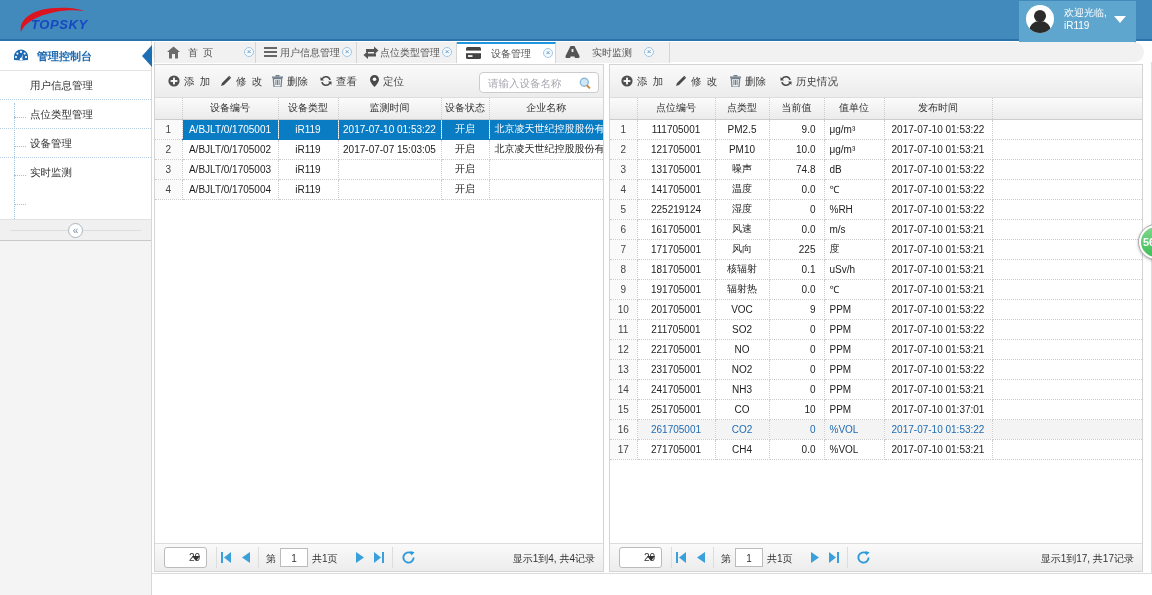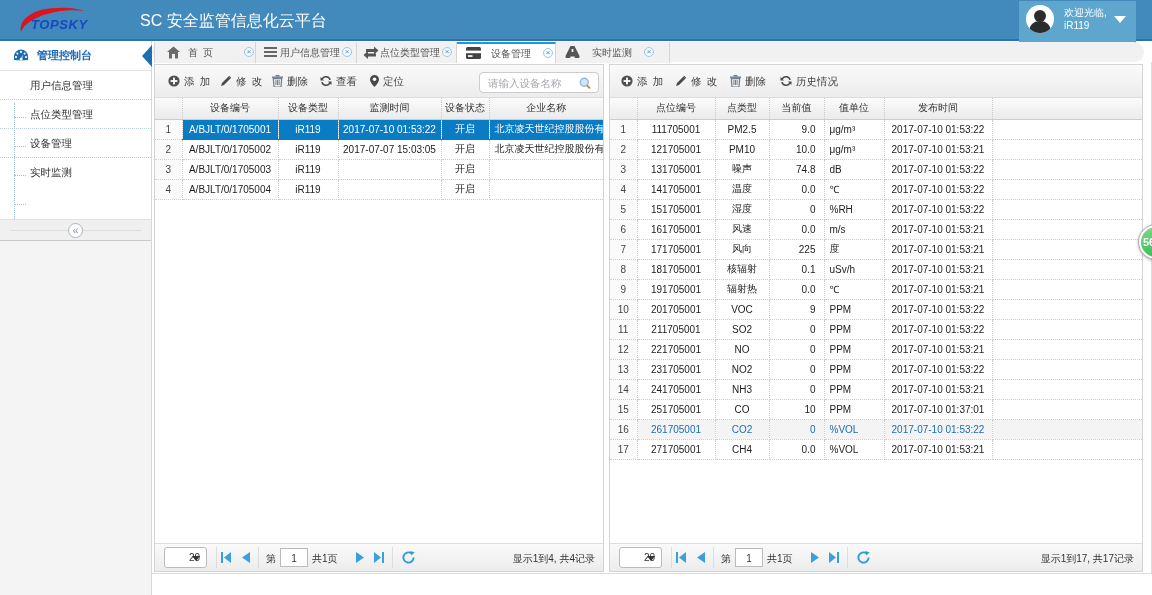--- a/index.html
+++ b/index.html
@@ -12,21 +12,21 @@
 #title { position:absolute; left:140px; top:11px; color:#fff; font-size:16px; }
 #userbox { position:absolute; left:1019px; top:1px; width:117px; height:51px; background:#5fa6cf; }
 #avatar { position:absolute; left:7px; top:4px; width:28px; height:28px; background:#fff; border-radius:50%; overflow:hidden; }
 #avatar .head { position:absolute; left:8px; top:5px; width:12px; height:12px; border-radius:50%; background:#2b2b2b; }
 #avatar .body { position:absolute; left:3px; top:16px; width:22px; height:14px; border-radius:11px 11px 4px 4px; background:#2b2b2b; }
 #usertext { position:absolute; left:45px; top:5px; color:#fff; font-size:10px; line-height:13px; }
 #caret { position:absolute; left:95px; top:15px; width:0; height:0; border-left:6px solid transparent; border-right:6px solid transparent; border-top:7px solid #fff; }
 
 
 #sidebar { position:absolute; left:0; top:41px; width:152px; height:554px; background:#fff; border-right:1px solid #d8d8d8; }
-.m-item { position:relative; height:30px; line-height:30px; font-size:11px; font-weight:bold; color:#1d6ab2; border-bottom:1px solid #e4e4e4; background:#fdfdfd;font-family:Liberation Mono, monospace; }
+.m-item { position:relative; height:30px; line-height:30px; font-size:11px; font-weight:bold; color:#1d6ab2; border-bottom:1px solid #e4e4e4; background:#fdfdfd; }
 .m-item .txt { position:absolute; left:37px; top:0; }
 .m-item svg { position:absolute; left:13px; top:7px; }
 .sub { position:relative; height:29px; line-height:29px; font-size:10.5px; color:#333; border-bottom:1px dotted #b9cfe4; }
 .sub .txt { position:absolute; left:30px; top:0; }
 .vline { position:absolute; left:14px; top:0; width:0; height:116px; border-left:1px dotted #9fc1dc; }
 .stub { position:absolute; left:14px; width:12px; height:0; border-top:1px dotted #9fc1dc; }
 #collapse { position:absolute; left:0; top:178px; width:151px; height:22px; background:#f0f0f0; border-top:1px solid #e2e2e2; border-bottom:1px solid #c9c9c9; }
 #collapse .line { position:absolute; left:10px; top:10px; width:131px; height:1px; background:#ddd; }
 #collapse .cbtn { position:absolute; left:68px; top:3px; width:15px; height:15px; background:#fff; border:1px solid #aab6c0; border-radius:50%; color:#7a8aa0; font-size:10px; line-height:13px; text-align:center; }
 #sidefoot { position:absolute; left:0; top:200px; width:151px; height:354px; background:#f4f4f4; }
@@ -81,21 +81,20 @@
 #greenball .inner { position:absolute; left:2px; top:2px; width:30px; height:30px; border-radius:50%; background:linear-gradient(#7ed78b,#3fbe58); color:#fff; font-weight:bold; font-size:11px; text-align:left; padding-left:2px; line-height:30px; }
 </style>
 </head>
 <body>
 <div id="app">
   <div id="header">
     <svg id="logo" style="position:absolute;left:18px;top:6px" width="110" height="28" viewBox="0 0 110 28">
       <path d="M3,26 C0.5,13.5 14,4 33,2.2 C48,0.8 60,2.2 66,5 C57,3.8 46,4.3 36,6.3 C20,9.5 6.5,16.5 3,26 Z" fill="#dc1420"></path>
       <text x="13" y="23" font-size="13" font-weight="bold" font-style="italic" fill="#1548c2" font-family="Liberation Sans, sans-serif" letter-spacing="0.6">TOPSKY</text>
     </svg>
-    <div id="title">SC 安全监管信息化云平台</div>
     <div id="userbox">
       <div id="avatar">
           <div class="head"></div>
           <div class="body"></div>
         </div>
       <div id="usertext">欢迎光临,<br>iR119</div>
       <div id="caret"></div>
     </div>
   </div>
 
@@ -377,21 +376,21 @@
               <td class="num">4</td>
               <td>141705001</td>
               <td>温度</td>
               <td class="r">0.0</td>
               <td class="l">℃</td>
               <td>2017-07-10 01:53:22</td>
               <td></td>
             </tr>
             <tr class="">
               <td class="num">5</td>
-              <td>151705001</td>
+              <td>225219124</td>
               <td>湿度</td>
               <td class="r">0</td>
               <td class="l">%RH</td>
               <td>2017-07-10 01:53:22</td>
               <td></td>
             </tr>
             <tr class="">
               <td class="num">6</td>
               <td>161705001</td>
               <td>风速</td>

